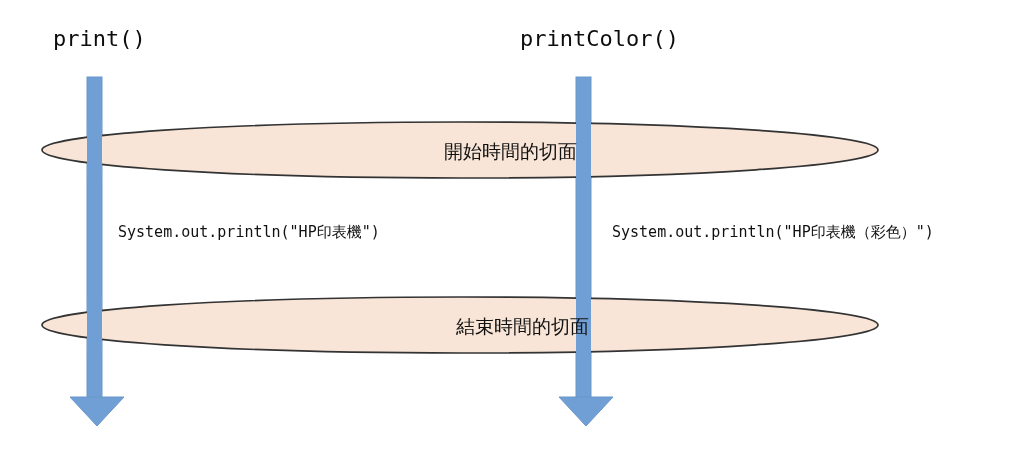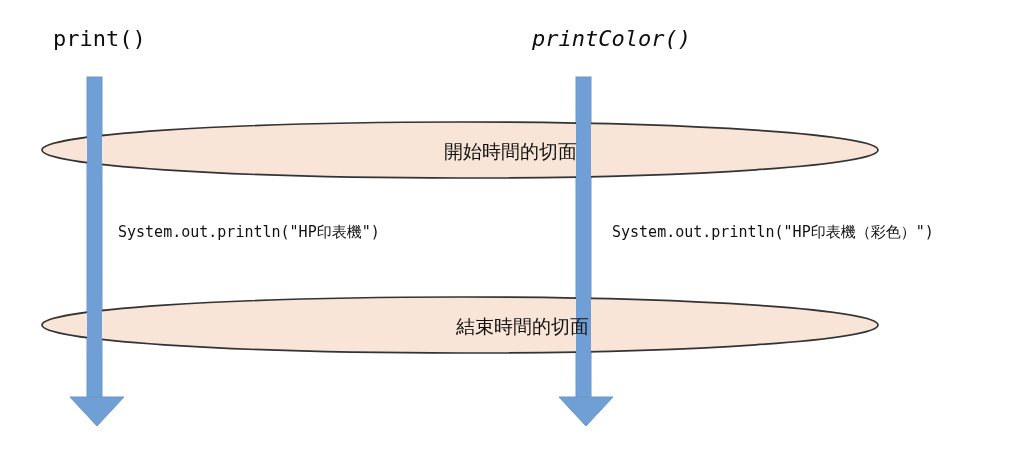--- a/index.html
+++ b/index.html
@@ -27,21 +27,21 @@
   .lane-title {
     position: absolute;
     font-family: "DejaVu Sans Mono", "Liberation Mono", monospace;
     font-size: 22px;
     color: #0d0d0d;
     white-space: nowrap;
     letter-spacing: 0px;
     text-align: center;
   }
   #lane-title-left  { left: 53px;  top: 26px; }
-  #lane-title-right { left: 532px; top: 26px; font-style: italic; }
+  #lane-title-right { left: 520px; top: 26px; }
 
   .code-label {
     position: absolute;
     font-family: "DejaVu Sans Mono", "Liberation Mono", monospace;
     font-size: 15px;
     color: #111111;
     white-space: nowrap;
   }
   #code-label-left  { left: 118px; top: 223px; }
   #code-label-right { left: 612px; top: 223px; }

